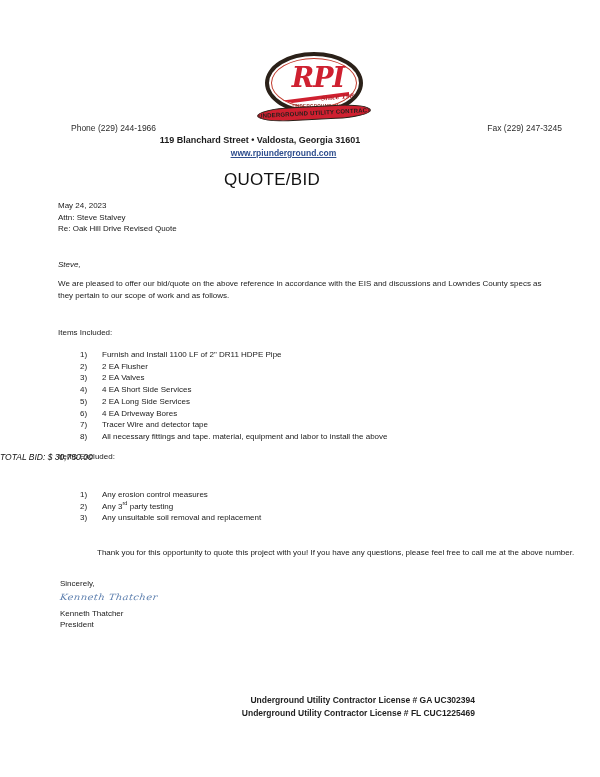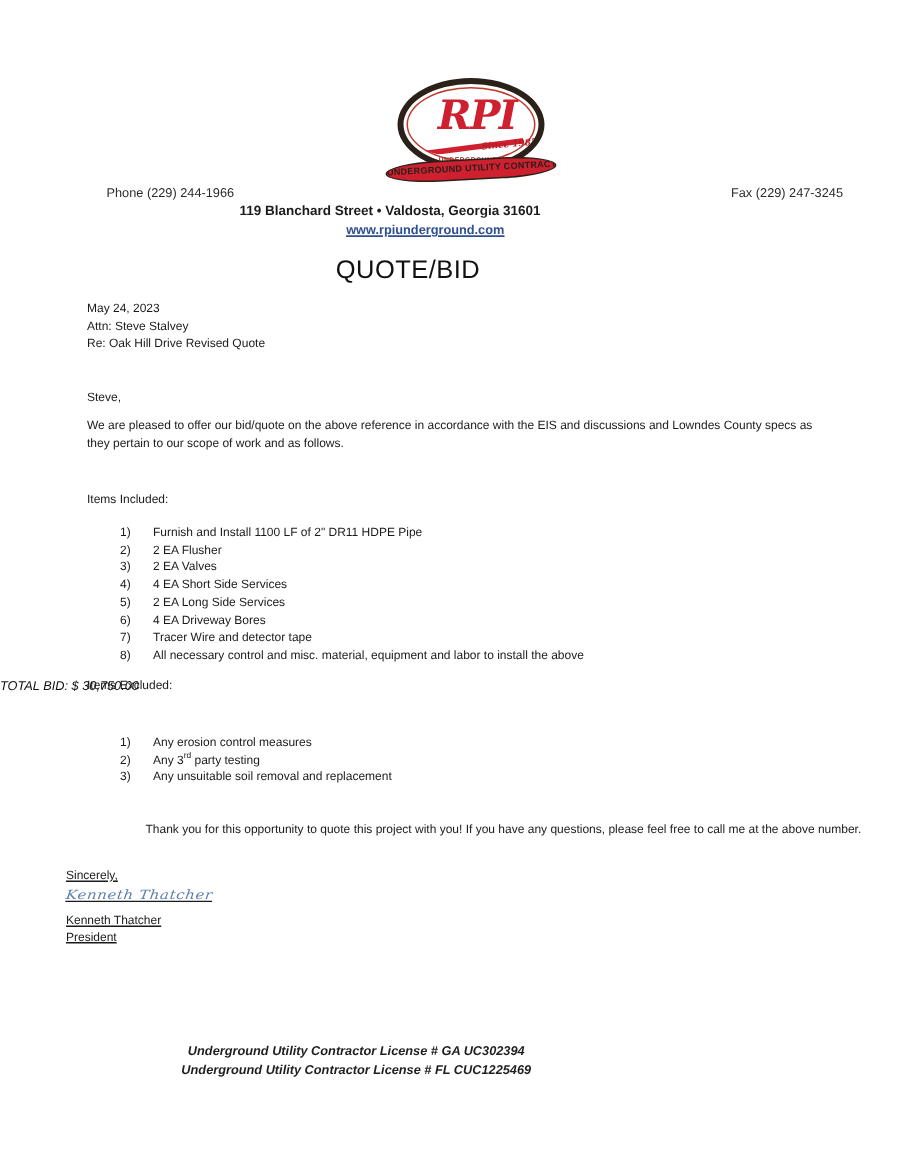--- a/index.html
+++ b/index.html
@@ -206,20 +206,21 @@
     line-height: 11.5px;
     color: #1a1a1a;
   }
 
   .salutation {
     position: absolute;
     left: 58px;
     top: 260px;
     font-size: 8px;
     color: #1a1a1a;
+    font-style: italic;
   }
 
   .intro {
     position: absolute;
     left: 58px;
     top: 278px;
     width: 487px;
     font-size: 8px;
     line-height: 12px;
     color: #1a1a1a;
@@ -280,26 +281,25 @@
     top: 547px;
     width: 487px;
     font-size: 8px;
     line-height: 12px;
     color: #1a1a1a;
     margin-left: 39px;
   }
 
   .sig-block {
     position: absolute;
-    left: 44px;
+    left: 60px;
     top: 578px;
     font-size: 8px;
     line-height: 11.5px;
     color: #1a1a1a;
-    text-decoration: underline;
   }
   .sig-script {
     font-family: "DejaVu Serif", serif;
     font-style: italic;
     font-size: 10px;
     line-height: 15px;
     color: #5d7fae;
     letter-spacing: 0.4px;
     transform: scaleY(0.85) skewX(-6deg);
     transform-origin: left center;
@@ -307,25 +307,24 @@
     width: 120px;
   }
   .sig-name { margin-top: 3px; }
 
   
   .footer {
     position: absolute;
     left: 0;
     top: 694px;
     width: 475px;
-    text-align: center;
+    text-align: right;
     font-size: 8.5px;
     line-height: 13px;
     font-weight: bold;
-    font-style: italic;
     color: #1f1f1f;
   }
 </style>
 </head>
 <body>
 
 <div class="page">
 
   <div class="header">
 
@@ -385,21 +384,21 @@
       <li>
         <span class="marker">6)</span>
         <span class="txt">4 EA Driveway Bores</span>
       </li>
       <li>
         <span class="marker">7)</span>
         <span class="txt">Tracer Wire and detector tape</span>
       </li>
       <li>
         <span class="marker">8)</span>
-        <span class="txt">All necessary control and misc. material, equipment and labor to install the above</span>
+        <span class="txt">All necessary fittings and tape. material, equipment and labor to install the above</span>
       </li>
     </ul>
 
   <div class="total-bid">TOTAL BID: $ 30,750.00</div>
 
   <div class="section-label excluded">Items Excluded:</div>
   <ul class="num-list excluded" id="excluded-list">
       <li>
         <span class="marker">1)</span>
         <span class="txt">Any erosion control measures</span>

